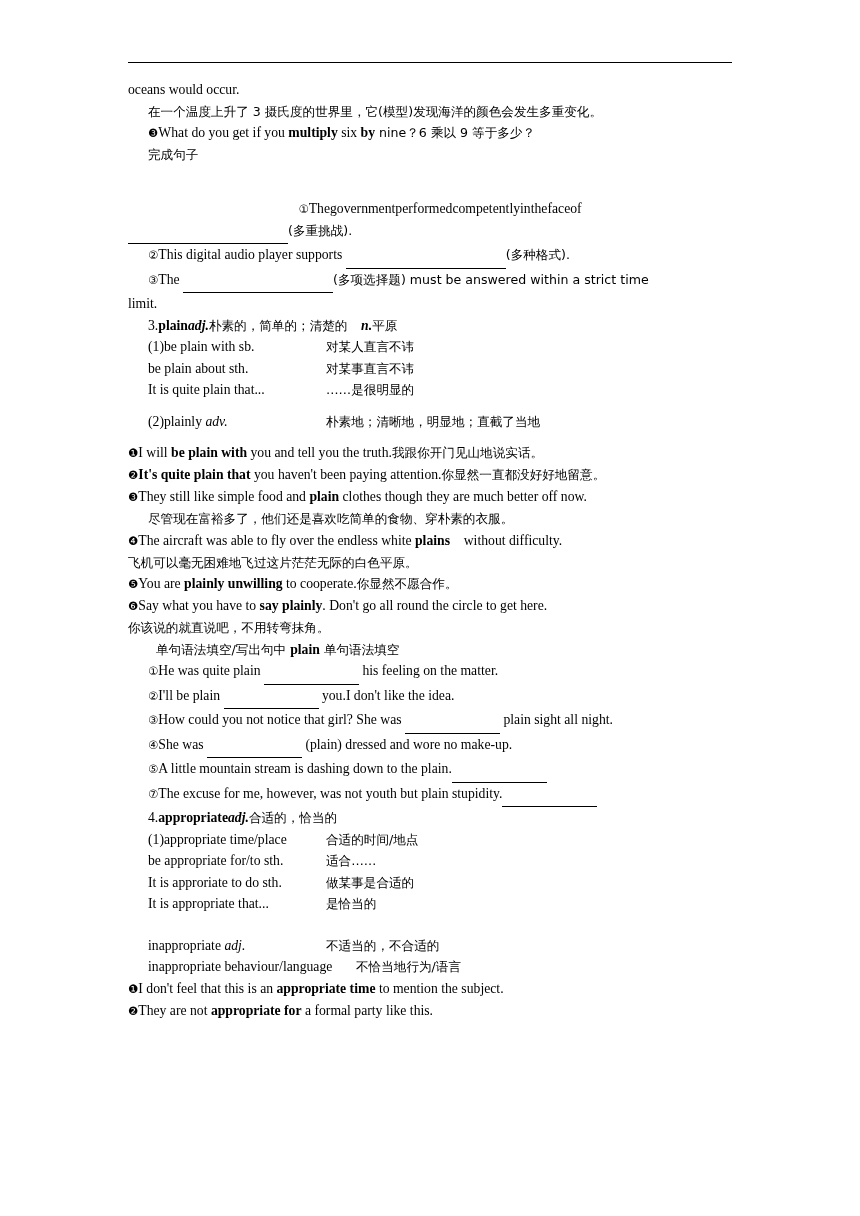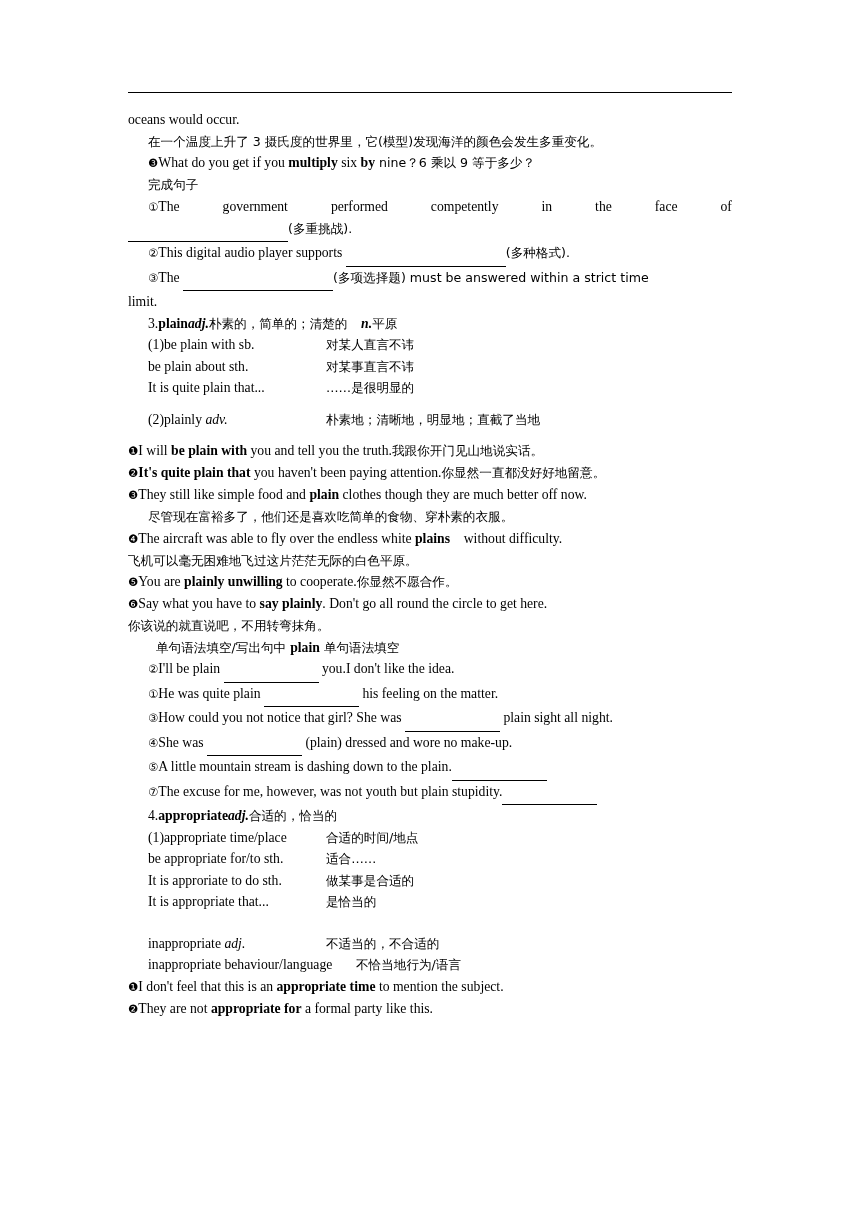--- a/index.html
+++ b/index.html
@@ -12,21 +12,21 @@
     height: 1216px;
     font-family: "Liberation Serif", serif;
     color: #000;
     position: relative;
   }
   .page {
     position: relative;
     width: 860px;
     height: 896px;
     box-sizing: border-box;
-    padding: 92px 128px 0 128px;
+    padding: 62px 128px 0 128px;
   }
   .top-rule {
     border-top: 1.2px solid #000;
     margin: 0 0 16px 0;
     width: 604px;
   }
   .ln {
     font-size: 13.7px;
     line-height: 21.5px;
     margin: 0;
@@ -84,21 +84,21 @@
   <div class="top-rule"></div>
 
   <p class="ln">oceans would occur.</p>
   <p class="ln cn indent1">在一个温度上升了 3 摄氏度的世界里，它(模型)发现海洋的颜色会发生多重变化。</p>
 
   <p class="ln indent1"><span class="num">❸</span><span>What do you get if you </span><span class="b">multiply</span><span> six </span><span class="b">by</span><span class="cn"> nine？6 乘以 9 等于多少？</span></p>
 
   <p class="ln cn indent1">完成句子</p>
 
   <div class="indent2">
-    <div class="ln justify" style="display:flex; justify-content:space-between;">
+    <div class="ln justify" style="display:flex; justify-content:center;margin-top:32px;">
       <span><span class="num">①</span><span>The</span></span>
       <span>government</span>
       <span>performed</span>
       <span>competently</span>
       <span>in</span>
       <span>the</span>
       <span>face</span>
       <span>of</span>
     </div>
   </div>
@@ -144,22 +144,22 @@
   <p class="ln cn">飞机可以毫无困难地飞过这片茫茫无际的白色平原。</p>
 
   <p class="ln"><span class="num">❺</span><span>You are </span><span class="b">plainly unwilling</span><span> to cooperate.</span><span class="cn">你显然不愿合作。</span></p>
 
   <p class="ln"><span class="num">❻</span><span>Say what you have to </span><span class="b">say plainly</span><span>. Don't go all round the circle to get here.</span></p>
   <p class="ln cn">你该说的就直说吧，不用转弯抹角。</p>
 
   <p class="ln" style="padding-left:28px;"><span class="cn">单句语法填空/写出句中 </span><span class="b">plain</span><span class="cn"> 单句语法填空</span></p>
 
   <div class="indent2">
+    <p class="ln"><span class="num">①</span><span>He was quite plain </span><span class="u" style="width:95px;">&nbsp;</span><span> his feeling on the matter.</span></p>
     <p class="ln"><span class="num">②</span><span>I'll be plain </span><span class="u" style="width:95px;">&nbsp;</span><span> you.I don't like the idea.</span></p>
-    <p class="ln"><span class="num">①</span><span>He was quite plain </span><span class="u" style="width:95px;">&nbsp;</span><span> his feeling on the matter.</span></p>
     <p class="ln"><span class="num">③</span><span>How could you not notice that girl? She was </span><span class="u" style="width:95px;">&nbsp;</span><span> plain sight all night.</span></p>
     <p class="ln"><span class="num">④</span><span>She was </span><span class="u" style="width:95px;">&nbsp;</span><span> (plain) dressed and wore no make-up.</span></p>
     <p class="ln"><span class="num">⑤</span><span>A little mountain stream is dashing down to the plain.</span><span class="u" style="width:95px;">&nbsp;</span></p>
     <p class="ln"><span class="num">⑦</span><span>The excuse for me, however, was not youth but plain stupidity.</span><span class="u" style="width:95px;">&nbsp;</span></p>
   </div>
 
   <p class="ln indent2"><span>4.</span><span class="b">appropriate</span><span class="bi">adj.</span><span class="cn">合适的，恰当的</span></p>
 
   <div class="indent2">
     <div class="phrase-row">

